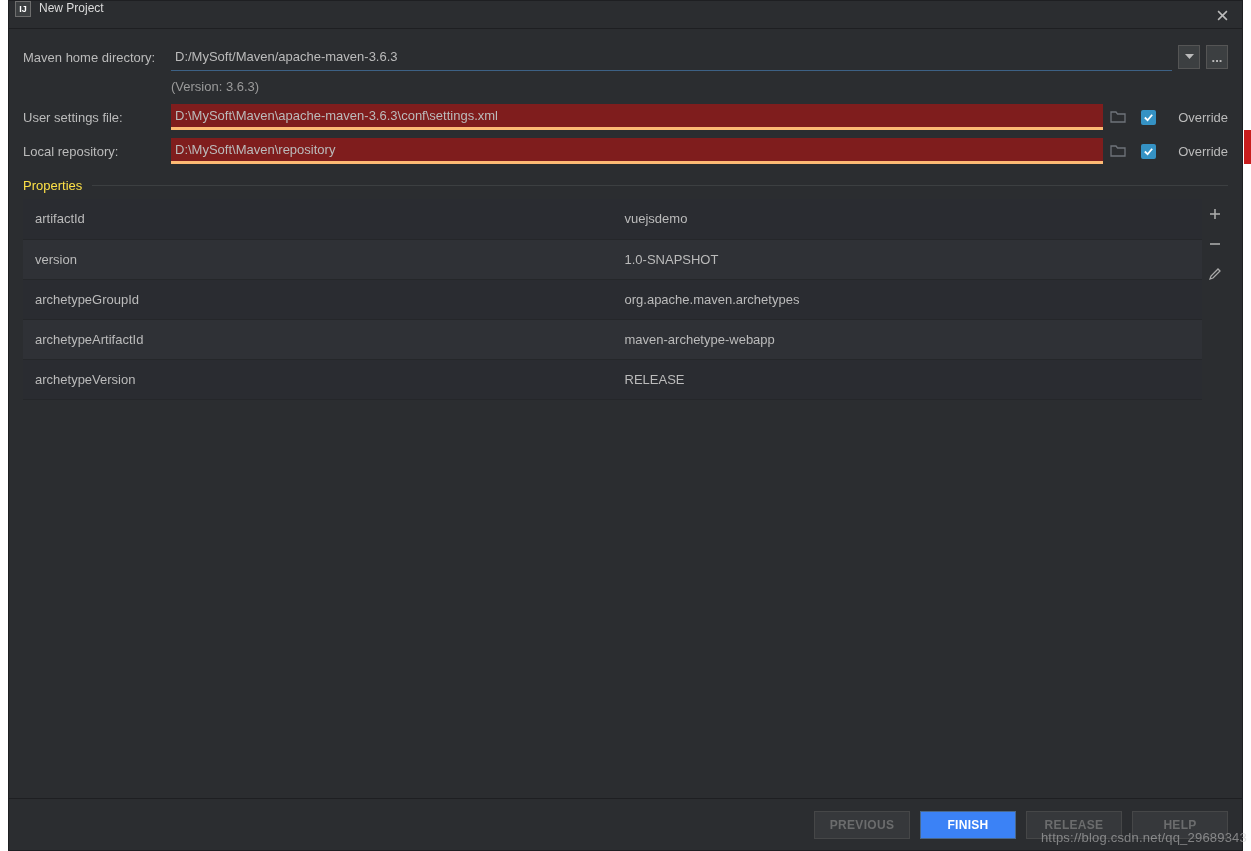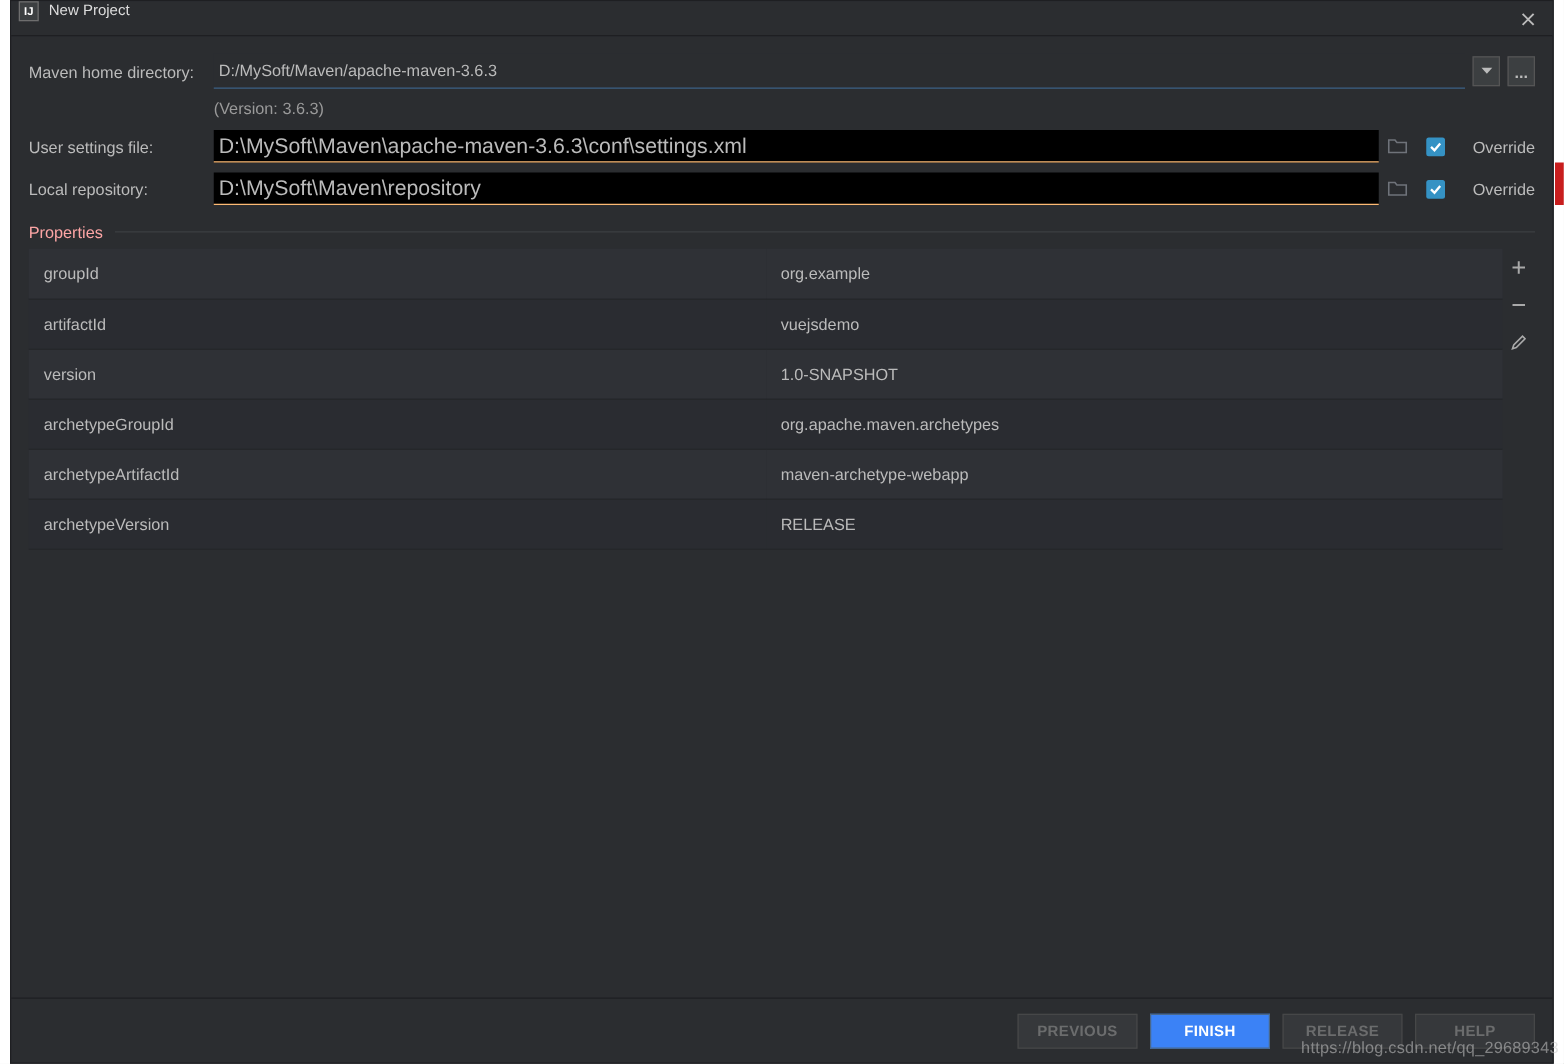--- a/index.html
+++ b/index.html
@@ -21,22 +21,22 @@
   .titlebar .title { flex: 1; color: #dcdcdc; font-size: 12px; }
   .close-btn { width: 28px; height: 28px; display: flex; align-items: center; justify-content: center; color: #bcbcbc; cursor: pointer; }
   .close-btn svg { width: 11px; height: 11px; }
 
   .content { flex: 1; padding: 14px 14px 0 14px; display: flex; flex-direction: column; overflow: hidden; }
 
   .row { display: flex; align-items: center; margin-bottom: 8px; justify-content: flex-end; }
   .label { width: 148px; color: #bbbbbb; font-size: 13px; }
   .field-wrap { flex: 1; display: flex; align-items: center; gap: 6px; }
   .text-input {
-    flex: 1; height: 26px; background: #000000; border: none; border-bottom: 1px solid #fdba74;
-    color: #bbbbbb; font-size: 17px; padding: 0 4px; outline: none;
+    flex: 1; height: 26px; background: #7f1d1d; border: none; border-bottom: 3px solid #fdba74;
+    color: #bbbbbb; font-size: 13px; padding: 0 4px; outline: none;
   }
   .combo {
     flex: 1; height: 28px; background: #2b2d30; border-bottom: 1px solid #3d6185;
     display: flex; align-items: center; padding: 0 4px; color: #bbbbbb;
   }
   .combo-arrow {
     width: 22px; height: 24px; background: #3c3f41; border: 1px solid #555;
     display: flex; align-items: center; justify-content: center; color: #bbbbbb; cursor: pointer;
   }
   .ellipsis-btn {
@@ -46,21 +46,21 @@
   .version-note { margin-left: 148px; color: #9a9a9a; font-size: 13px; margin-bottom: 10px; }
   .folder-icon { width: 18px; height: 18px; color: #6f737a; display: flex; align-items: center; justify-content: center; }
   .chk { width: 15px; height: 15px; background: #3592c4; border-radius: 2px; display: inline-flex; align-items: center; justify-content: center; margin-right: 6px; cursor: pointer; }
   .chk svg { width: 11px; height: 11px; }
   .override-wrap { display: flex; align-items: center; margin-left: 14px; gap: 16px; }
 
   .properties-legend {
     margin-top: 6px; display: flex; align-items: center; gap: 10px; margin-bottom: 6px;
   }
   .properties-legend .line { flex: 1; height: 1px; background: #3c3f41; }
-  .properties-legend .lbl { color: #fca5a5; font-size: 13px; }
+  .properties-legend .lbl { color: #fde047; font-size: 13px; }
 
   .table-area { display: flex; align-items: flex-start; }
   .props-table {
     flex: 1; border-collapse: collapse; width: 100%;
   }
   .props-table tr { height: 40px; }
   .props-table tr.odd { background: #2f3136; }
   .props-table tr.even { background: #2a2c31; }
   .props-table td { padding: 0 12px; color: #bbbbbb; font-size: 13px; border-bottom: 1px solid #25272a; }
   .props-table td.key { width: 50%; }
@@ -168,24 +168,20 @@
     </div>
 
     <div class="properties-legend">
       <span class="lbl">Properties</span>
       <span class="line"></span>
     </div>
 
     <div class="table-area">
       <table class="props-table">
         <tbody>
-          <tr class="odd">
-            <td class="key">groupId</td>
-            <td>org.example</td>
-          </tr>
           <tr class="even">
             <td class="key">artifactId</td>
             <td>vuejsdemo</td>
           </tr>
           <tr class="odd">
             <td class="key">version</td>
             <td>1.0-SNAPSHOT</td>
           </tr>
           <tr class="even">
             <td class="key">archetypeGroupId</td>

